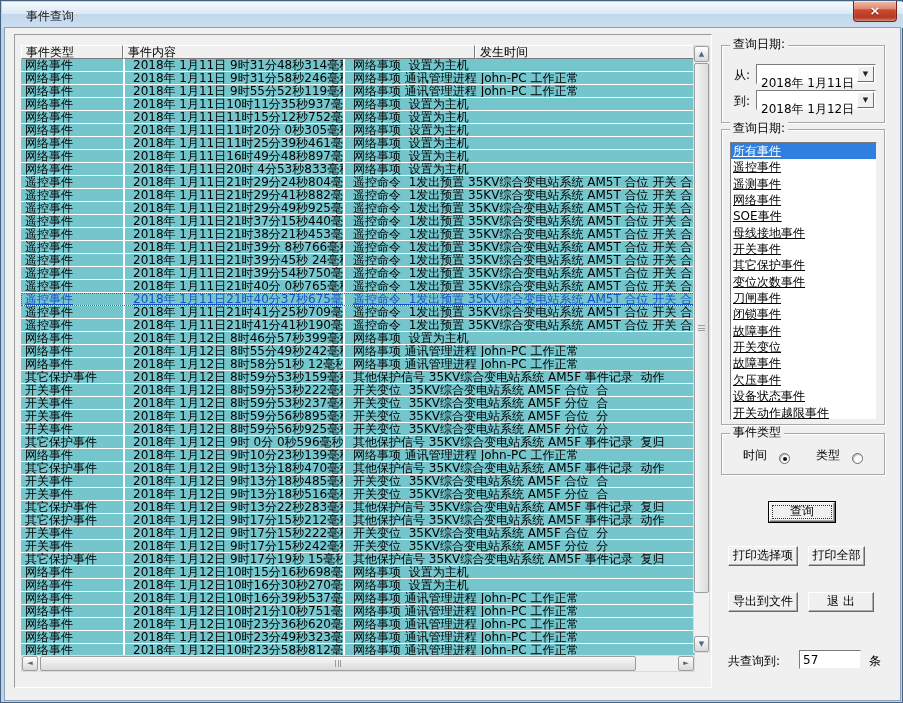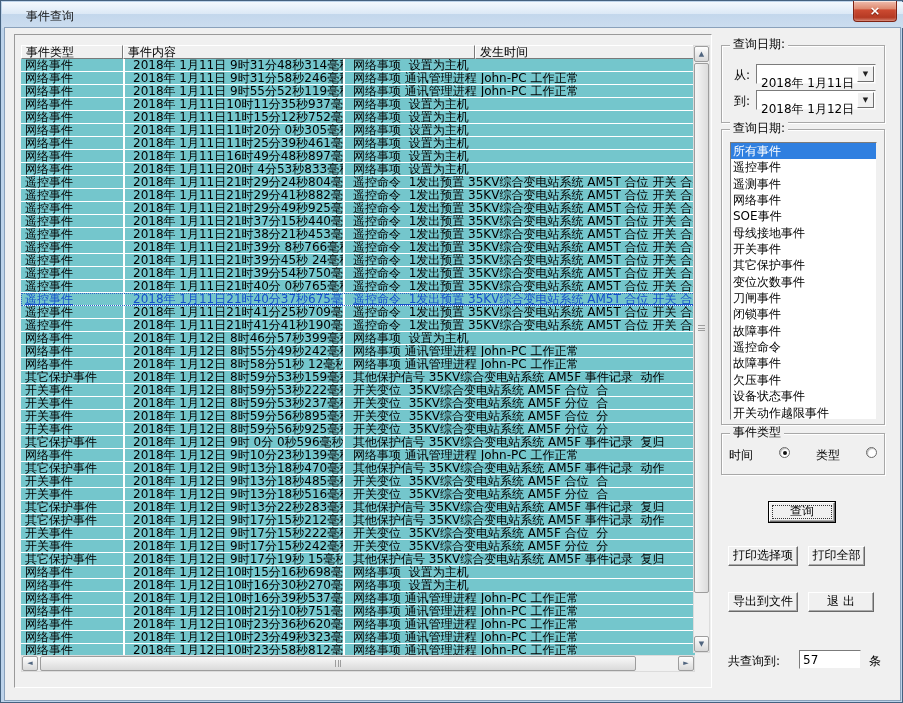--- a/index.html
+++ b/index.html
@@ -72,24 +72,24 @@
   .g-radio{left:716px;top:405px;width:164px;height:42px;}
   .fld-label{position:absolute;left:12px;line-height:14px;}
   .combo{position:absolute;left:34px;width:120px;height:20px;background:#fff;
     border:1px solid;border-color:#7b7b7b #f5f5f5 #f5f5f5 #7b7b7b;cursor:pointer;}
   .combo .val{position:absolute;left:4px;top:10px;white-space:pre;}
   .combo .drop{position:absolute;right:1px;top:1px;width:17px;height:16px;background:#f0f0f0;
     border:1px solid;border-color:#ffffff #6f6f6f #6f6f6f #ffffff;color:#222;font-size:7px;
     text-align:center;line-height:14px;}
   .listbox{position:absolute;left:8px;top:12px;width:147px;height:278px;background:#ffffff;
     border:1px solid;border-color:#7b7b7b #f0f0f0 #f0f0f0 #7b7b7b;overflow:hidden;}
-  .lb-item{height:16.35px;line-height:16px;padding-left:2px;white-space:pre;cursor:default;}
+  .lb-item{height:16.35px;line-height:16px;padding-left:2px;white-space:pre;cursor:default;text-decoration:underline;}
   .lb-item.selected{background:#2f7fe0;color:#ffffff;}
   .radio-row{position:absolute;left:0;top:13px;width:100%;display:flex;justify-content:center;gap:26px;}
-  .radio-item{display:flex;align-items:flex-start;gap:26px;cursor:pointer;}
+  .radio-item{display:flex;align-items:flex-end;gap:12px;cursor:pointer;}
   .radio-circle{width:11px;height:11px;border-radius:50%;background:#fff;
     border:1px solid #6a6a6a;box-shadow:inset 1px 1px 1px #b9b9b9;position:relative;}
   .radio-circle.checked::after{content:"";position:absolute;left:2.5px;top:2.5px;width:4px;height:4px;
     border-radius:50%;background:#111;}
 
   .btn{position:absolute;background:#f0f0f0;border:1px solid;
     border-color:#ffffff #696969 #696969 #ffffff;box-shadow:inset -1px -1px 0 #ababab;
     text-align:center;line-height:17px;white-space:pre;cursor:pointer;}
   .btn.default{box-shadow:inset -1px -1px 0 #ababab,0 0 0 1px #000;}
   .btn.default::after{content:"";position:absolute;inset:2px;border:1px dotted #333;}
@@ -396,21 +396,21 @@
           <div class="lb-item">遥测事件</div>
           <div class="lb-item">网络事件</div>
           <div class="lb-item">SOE事件</div>
           <div class="lb-item">母线接地事件</div>
           <div class="lb-item">开关事件</div>
           <div class="lb-item">其它保护事件</div>
           <div class="lb-item">变位次数事件</div>
           <div class="lb-item">刀闸事件</div>
           <div class="lb-item">闭锁事件</div>
           <div class="lb-item">故障事件</div>
-          <div class="lb-item">遥控命令</div>
+          <div class="lb-item">开关变位</div>
           <div class="lb-item">故障事件</div>
           <div class="lb-item">欠压事件</div>
           <div class="lb-item">设备状态事件</div>
           <div class="lb-item">开关动作越限事件</div>
         </div>
     </div>
 
     <div class="group g-radio">
       <span class="legend">事件类型</span>
       <div class="radio-row">

